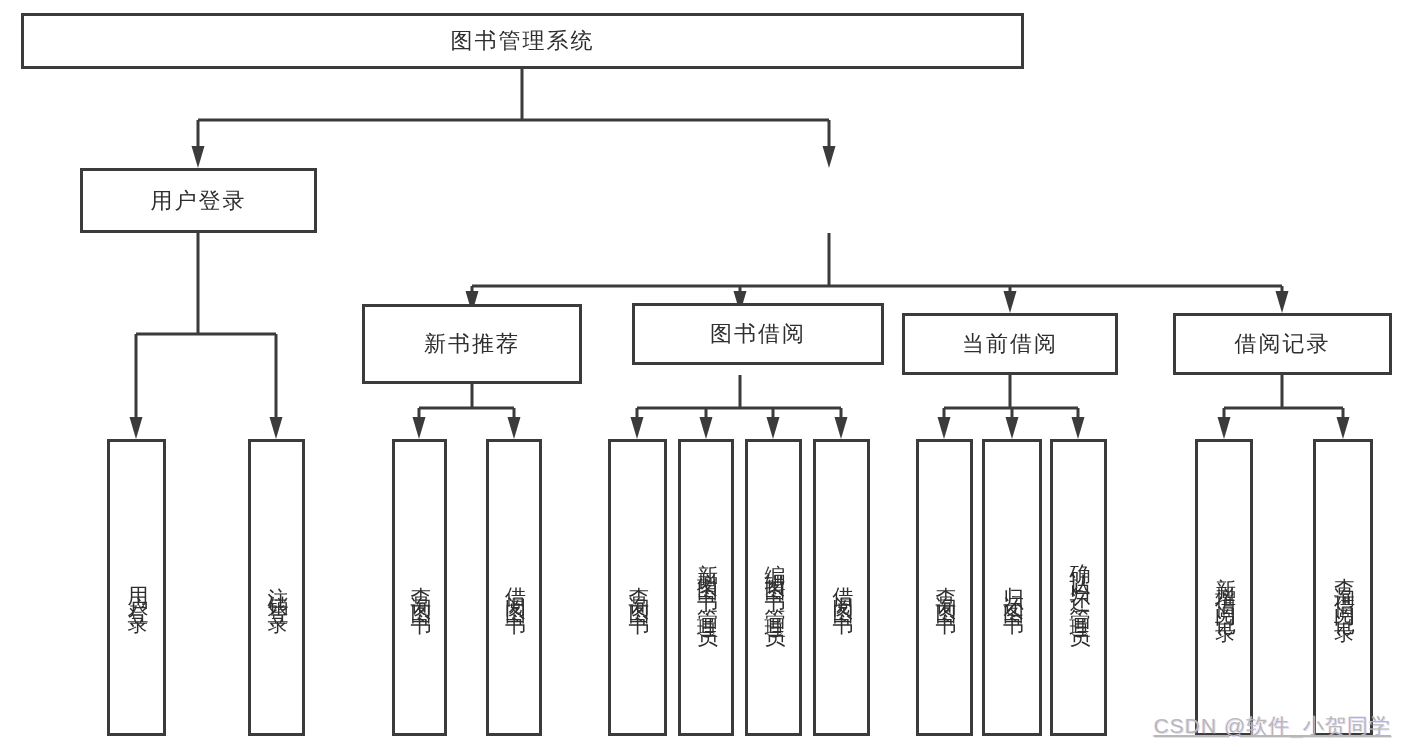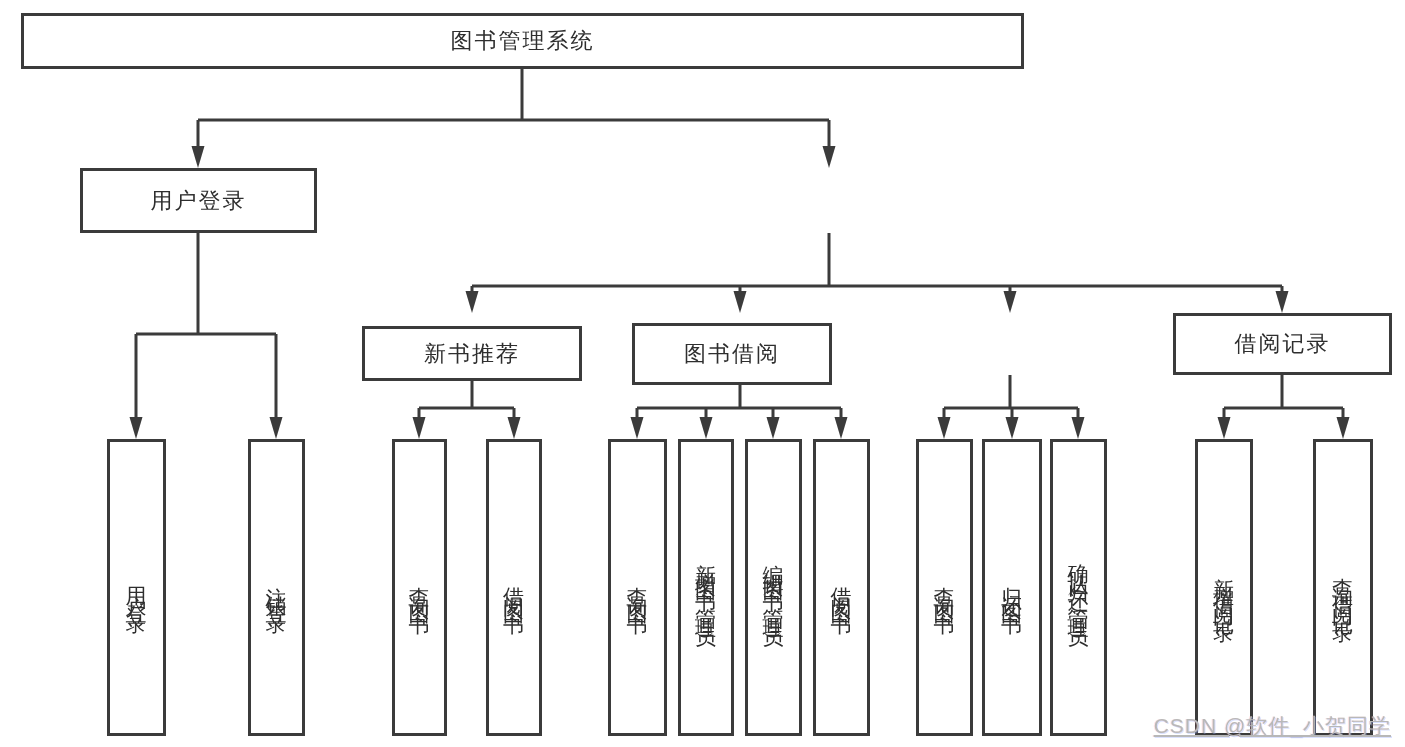--- a/index.html
+++ b/index.html
@@ -20,20 +20,21 @@
   #wires path{stroke:var(--color-line);stroke-width:3;fill:none;}
   #wires polygon{fill:var(--color-line);stroke:none;}
   .node{
     position:absolute;
     box-sizing:border-box;
     border:3px solid var(--color-line);
     background:#fff;
     display:flex;align-items:center;justify-content:center;
     color:var(--color-text);
     z-index:1;
+    font-family:Liberation Mono, monospace;
   }
   .node.h{font-size:22px;letter-spacing:2px;white-space:nowrap;}
   .node.v{font-size:21px;}
   .node.v .vtext{
     writing-mode:vertical-rl;
     text-orientation:mixed;
     letter-spacing:9px;
     line-height:1;
     white-space:nowrap;
   }
@@ -87,25 +88,28 @@
   </svg>
 
   <div class="node h" style="left:21px;top:13px;width:1003px;height:56px">
     <span>图书管理系统</span>
   </div>
 
   <div class="node h" style="left:80px;top:168px;width:237px;height:65px">
     <span>用户登录</span>
   </div>
 
-  <div class="node h" style="left:362px;top:326px;width:220px;height:55px">
+  <div class="node h" style="left:362px;top:304px;width:220px;height:80px">
     <span>新书推荐</span>
   </div>
-  <div class="node h" style="left:632px;top:323px;width:200px;height:62px">
+  <div class="node h" style="left:632px;top:303px;width:252px;height:62px">
     <span>图书借阅</span>
+  </div>
+  <div class="node h" style="left:902px;top:313px;width:216px;height:62px">
+    <span>当前借阅</span>
   </div>
   <div class="node h" style="left:1173px;top:313px;width:219px;height:62px">
     <span>借阅记录</span>
   </div>
 
   <div class="node v" style="left:107px;top:439px;width:59px;height:297px">
     <span class="vtext">用户登录</span>
   </div>
   <div class="node v" style="left:248px;top:439px;width:57px;height:297px">
     <span class="vtext">注销登录</span>

